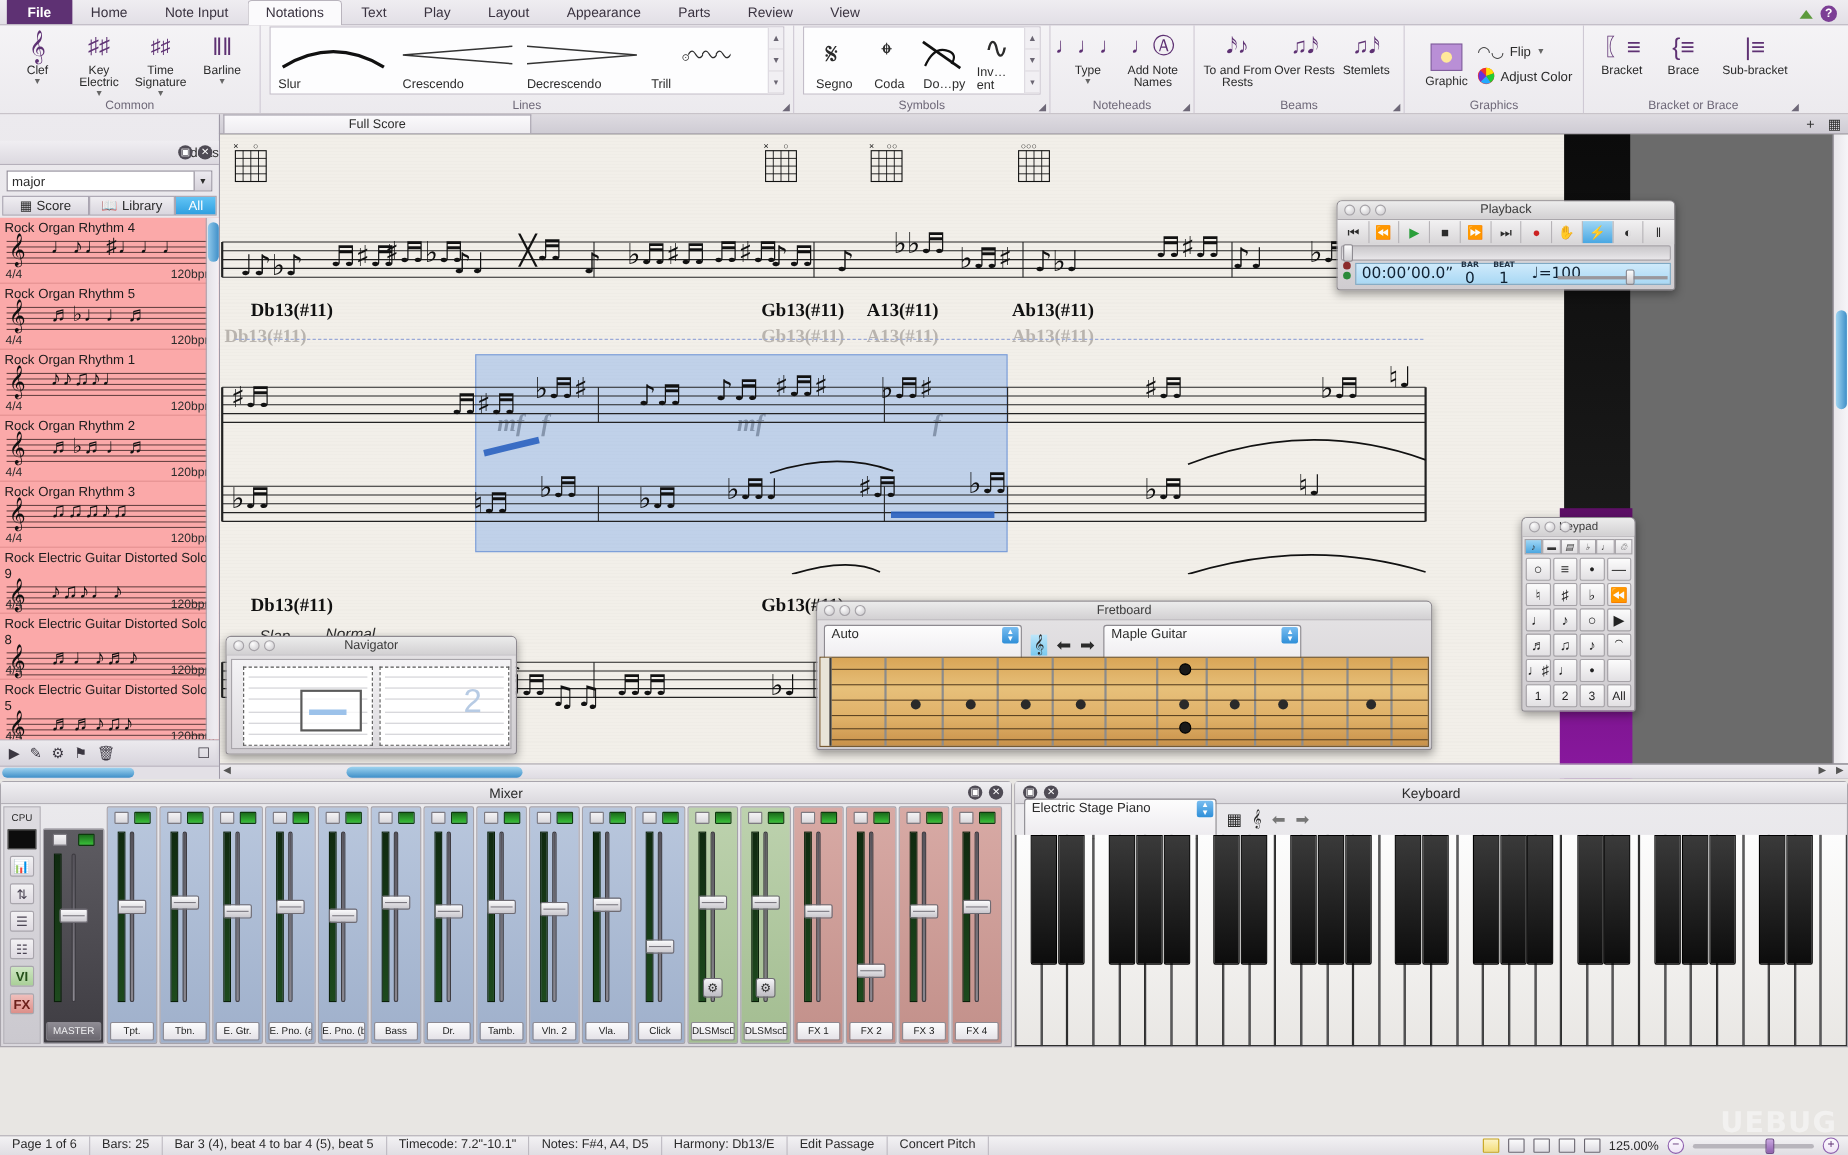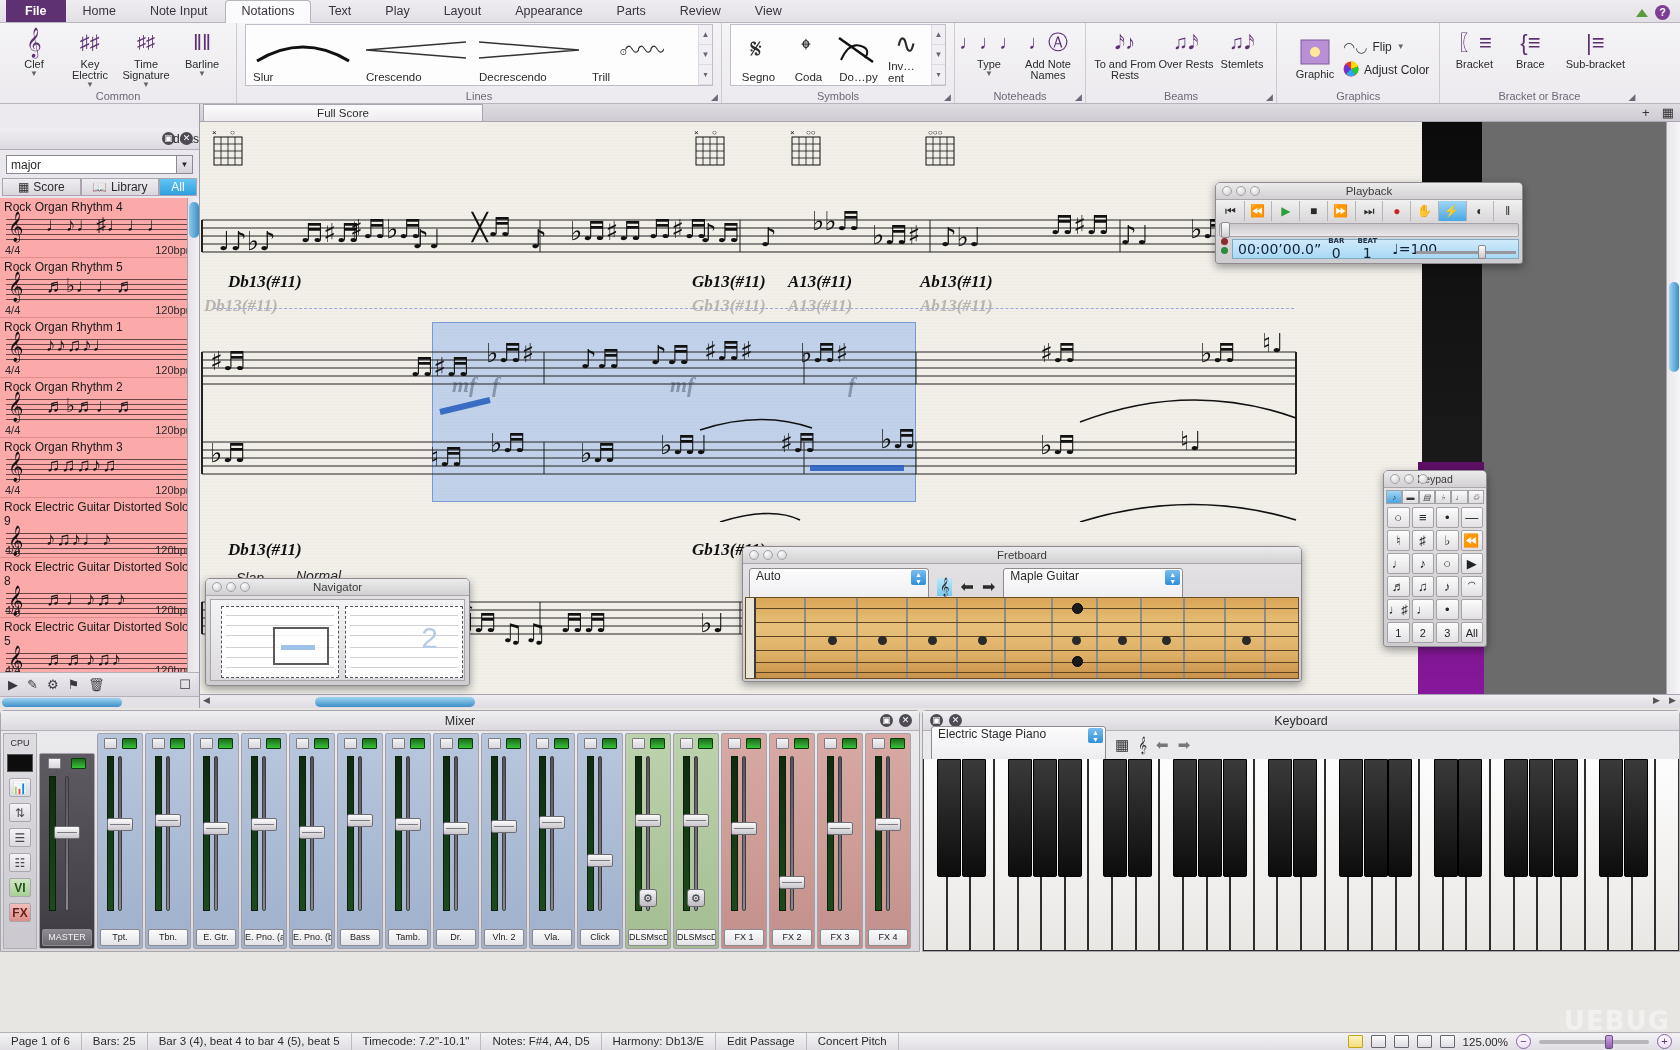--- a/index.html
+++ b/index.html
@@ -110,21 +110,21 @@
                background:#6b6b6b; overflow:hidden; }
   #paper { position:absolute; left:0; top:0; width:1222px; height:586px;
            background:#f2efe9; }
   #paper:before { content:""; position:absolute; inset:0; opacity:.5;
      background:repeating-linear-gradient(0deg, rgba(0,0,0,.025) 0 1px, transparent 1px 3px); }
   #darkstrip { position:absolute; left:1222px; top:0; width:60px; height:586px;
                background:linear-gradient(#0b0b0b,#242424); }
   #purplestrip { position:absolute; left:1218px; top:340px; width:66px; height:246px;
                  background:linear-gradient(#5d0f66,#8a18a0); }
   .chordsym { position:absolute; font-family:"Liberation Serif", serif; font-weight:bold;
-              font-size:17px; color:#111;font-style:italic; }
+              font-size:17px; color:#111; }
   .chordsym.ghost { color:#b9b4ae; }
   .dyn { position:absolute; font-family:"Liberation Serif", serif; font-style:italic;
          font-weight:bold; font-size:22px; color:#9a958e; }
   #selection { position:absolute; background:rgba(90,150,235,.33);
                border:1px solid rgba(60,110,200,.55); }
   #score-vscroll { position:absolute; right:0; top:0; width:14px; height:572px;
                    background:linear-gradient(to right,#e8e6ea,#f6f5f8); border-left:1px solid #a8a3ae;}
   #score-vscroll .thumb { position:absolute; left:2px; top:160px; width:10px; height:90px;
                           border-radius:5px; background:linear-gradient(to right,#9fd4f0,#3f8fc8); }
   #score-hscroll { position:absolute; left:200px; top:694px; width:1480px; height:14px;
@@ -1164,35 +1164,35 @@
       <div class="name">Bass</div>
     </div>
     <div class="chan blue">
       <div class="top">
           <span class="minisw"></span>
           <span class="led"></span>
         </div>
       <div class="fadezone">
           <div class="track"></div>
           <div class="meter"></div>
+          <div class="fader" style="bottom:92px"></div>
+        </div>
+      <div class="name">Dr.</div>
+    </div>
+    <div class="chan blue">
+      <div class="top">
+          <span class="minisw"></span>
+          <span class="led"></span>
+        </div>
+      <div class="fadezone">
+          <div class="track"></div>
+          <div class="meter"></div>
           <div class="fader" style="bottom:96px"></div>
         </div>
       <div class="name">Tamb.</div>
-    </div>
-    <div class="chan blue">
-      <div class="top">
-          <span class="minisw"></span>
-          <span class="led"></span>
-        </div>
-      <div class="fadezone">
-          <div class="track"></div>
-          <div class="meter"></div>
-          <div class="fader" style="bottom:92px"></div>
-        </div>
-      <div class="name">Dr.</div>
     </div>
     <div class="chan blue">
       <div class="top">
           <span class="minisw"></span>
           <span class="led"></span>
         </div>
       <div class="fadezone">
           <div class="track"></div>
           <div class="meter"></div>
           <div class="fader" style="bottom:94px"></div>

